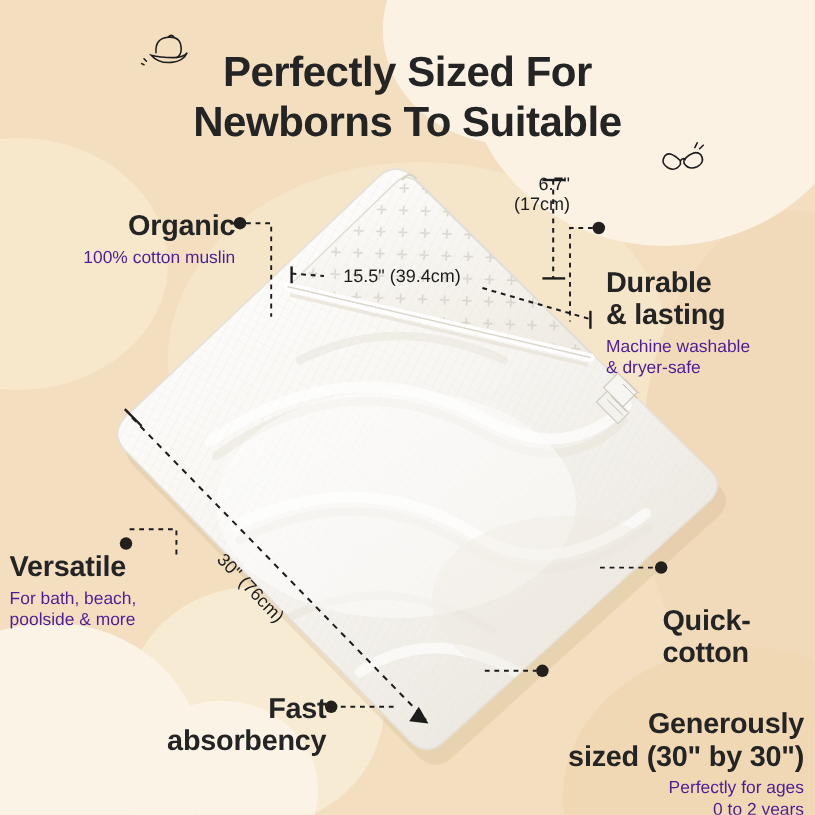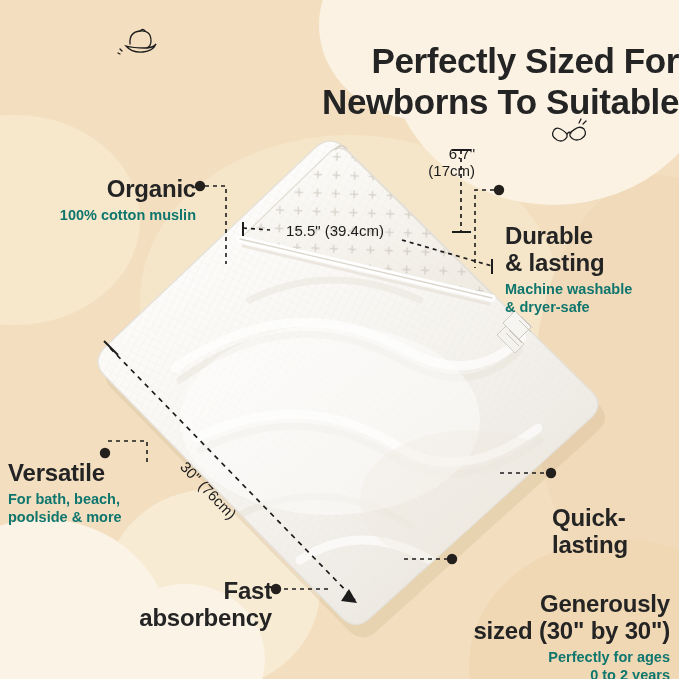--- a/index.html
+++ b/index.html
@@ -19,36 +19,36 @@
   .blob-bl{ width:255px;height:235px; left:-85px;  bottom:-75px;background:#fbf3e5; }
   .blob-bl2{width:160px;height:150px; left:105px;  bottom:-55px;background:#fbf3e5; }
   .blob-bc{ width:215px;height:200px; left:105px;  bottom:-10px;background:#f8ebd4; }
   .blob-br{ width:300px;height:250px; right:-90px; bottom:-110px;background:#f0d8b4; }
   .blob-mid{width:420px;height:330px; left:140px;  top:135px;  background:#f6e6c9; }
   .blob-r{  width:250px;height:430px; right:-105px;top:175px;  background:#f1daba; }
 
   
   .title{
     position:absolute;left:0;right:0;top:40px;
-    text-align:right;color:#242424;
+    text-align:center;color:#242424;
     font-size:35px;line-height:1.18;font-weight:700;
     letter-spacing:-0.4px;
   }
   .title .l2{display:block;}
 
   
   .doodle{position:absolute;}
 
   
   #towel-wrap{position:absolute;left:0;top:0;width:679px;height:679px;}
 
   
   .anno{position:absolute;color:#242424;}
   .anno .hd{font-size:24px;font-weight:700;line-height:1.12;letter-spacing:-0.2px;}
-  .anno .sb{font-size:14.5px;font-weight:700;line-height:1.25;margin-top:3px;color:#0f766e;}
+  .anno .sb{font-size:14.5px;font-weight:400;line-height:1.25;margin-top:3px;color:#4c1d95;}
   .r{text-align:right;}
   .c{text-align:left;}
   .l{text-align:left;margin-top:46px;}
 
   .a-organic {left:10px;  top:176px; width:186px;}
   .a-durable {left:505px; top:177px; width:170px;}
   .a-versatile{left:8px;  top:460px; width:186px;}
   .a-quick   {left:552px; top:459px; width:120px;}
   .a-general {left:452px; top:545px; width:218px;text-align:right;}
   .a-fast    {left:40px;  top:578px; width:232px;text-align:right;}
@@ -257,21 +257,21 @@
     <div class="hd">Versatile</div>
     <div class="sb">
       <span>For bath, beach,</span><br>
       <span>poolside &amp; more</span>
     </div>
   </div>
 
   <div class="anno a-quick l">
     <div class="hd">
       <span>Quick-</span><br>
-      <span>lasting</span>
+      <span>cotton</span>
     </div>
   </div>
 
   <div class="anno a-general l">
     <div class="hd">
       <span>Generously</span><br>
       <span>sized (30" by 30")</span>
     </div>
     <div class="sb">
       <span>Perfectly for ages</span><br>

